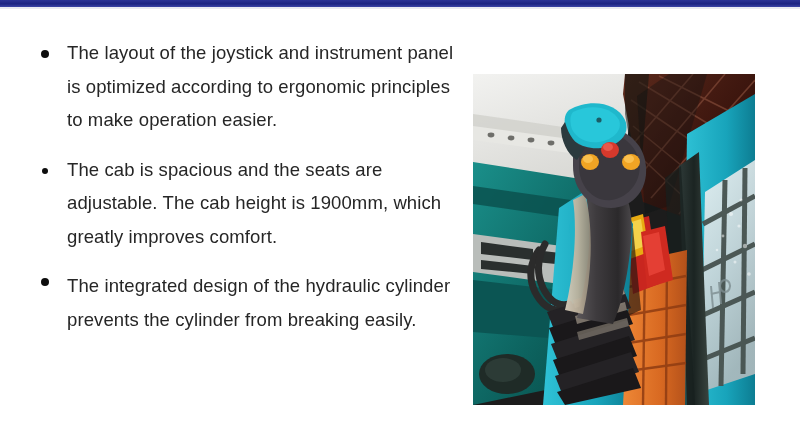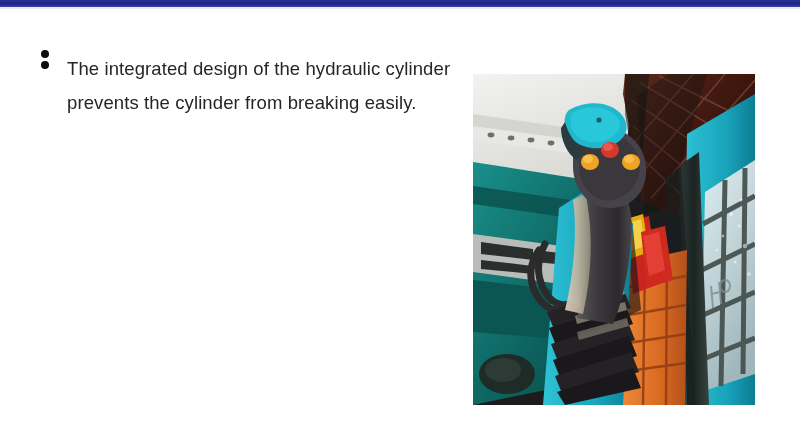--- a/index.html
+++ b/index.html
@@ -107,23 +107,28 @@
 
 <div class="slide">
 
   <div class="top-rule"></div>
   <div class="top-rule-shadow"></div>
 
   <div class="bullets">
 
     <div class="bullet-item b1">
       <span class="bullet-dot"></span>
+      <div class="bullet-text">The layout of the joystick and instrument panel is optimized according to ergonomic principles to make operation easier.</div>
     </div>
 
 
+    <div class="bullet-item b3">
+      <span class="bullet-dot"></span>
+      <div class="bullet-text">The cab is spacious and the seats are adjustable. The cab height is 1900mm, which greatly improves comfort.</div>
+    </div>
 
     <div class="bullet-item b4">
       <span class="bullet-dot"></span>
       <div class="bullet-text">The integrated design of the hydraulic cylinder prevents the cylinder from breaking easily.</div>
     </div>
 
   </div>
 
   <div class="photo-frame">
     <div class="photo">

